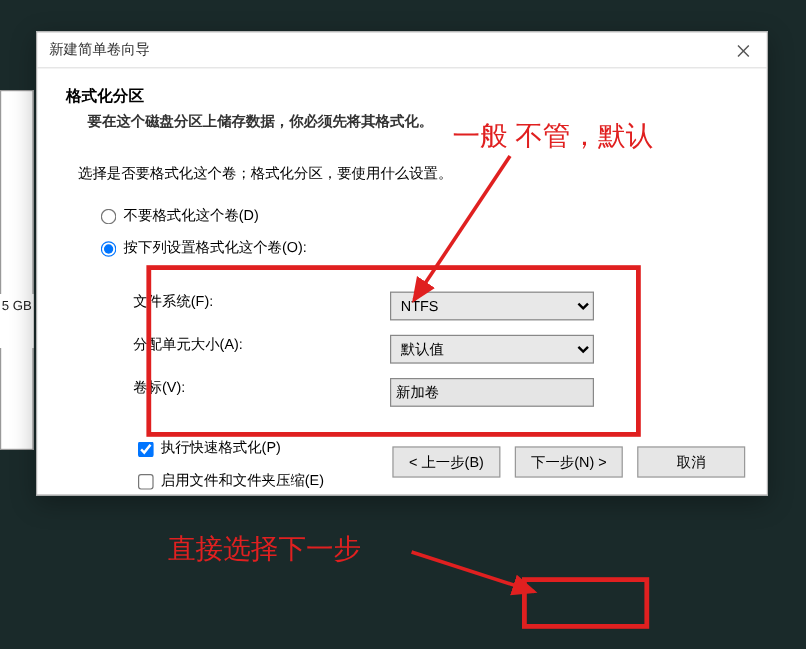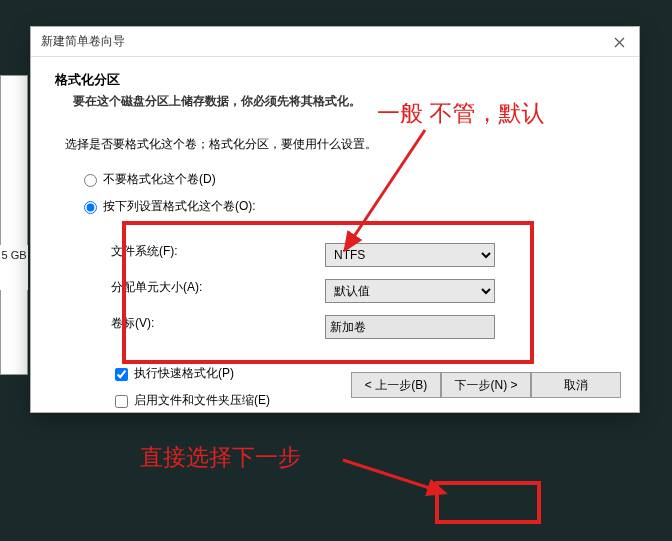--- a/index.html
+++ b/index.html
@@ -117,21 +117,21 @@
   .check-row {
     display: flex;
     margin: 8px 0;
   }
   .check-row input { margin-right: 6px; }
   .footer {
     position: absolute;
     bottom: 14px;
     right: 18px;
     display: flex;
-    gap: 0;
+    gap: 12px;
   }
   .btn {
     width: 90px;
     height: 26px;
     background: #e6e6e6;
     border: 1px solid #999;
     font-family: inherit;
     font-size: 12px;
     cursor: pointer;
   }

